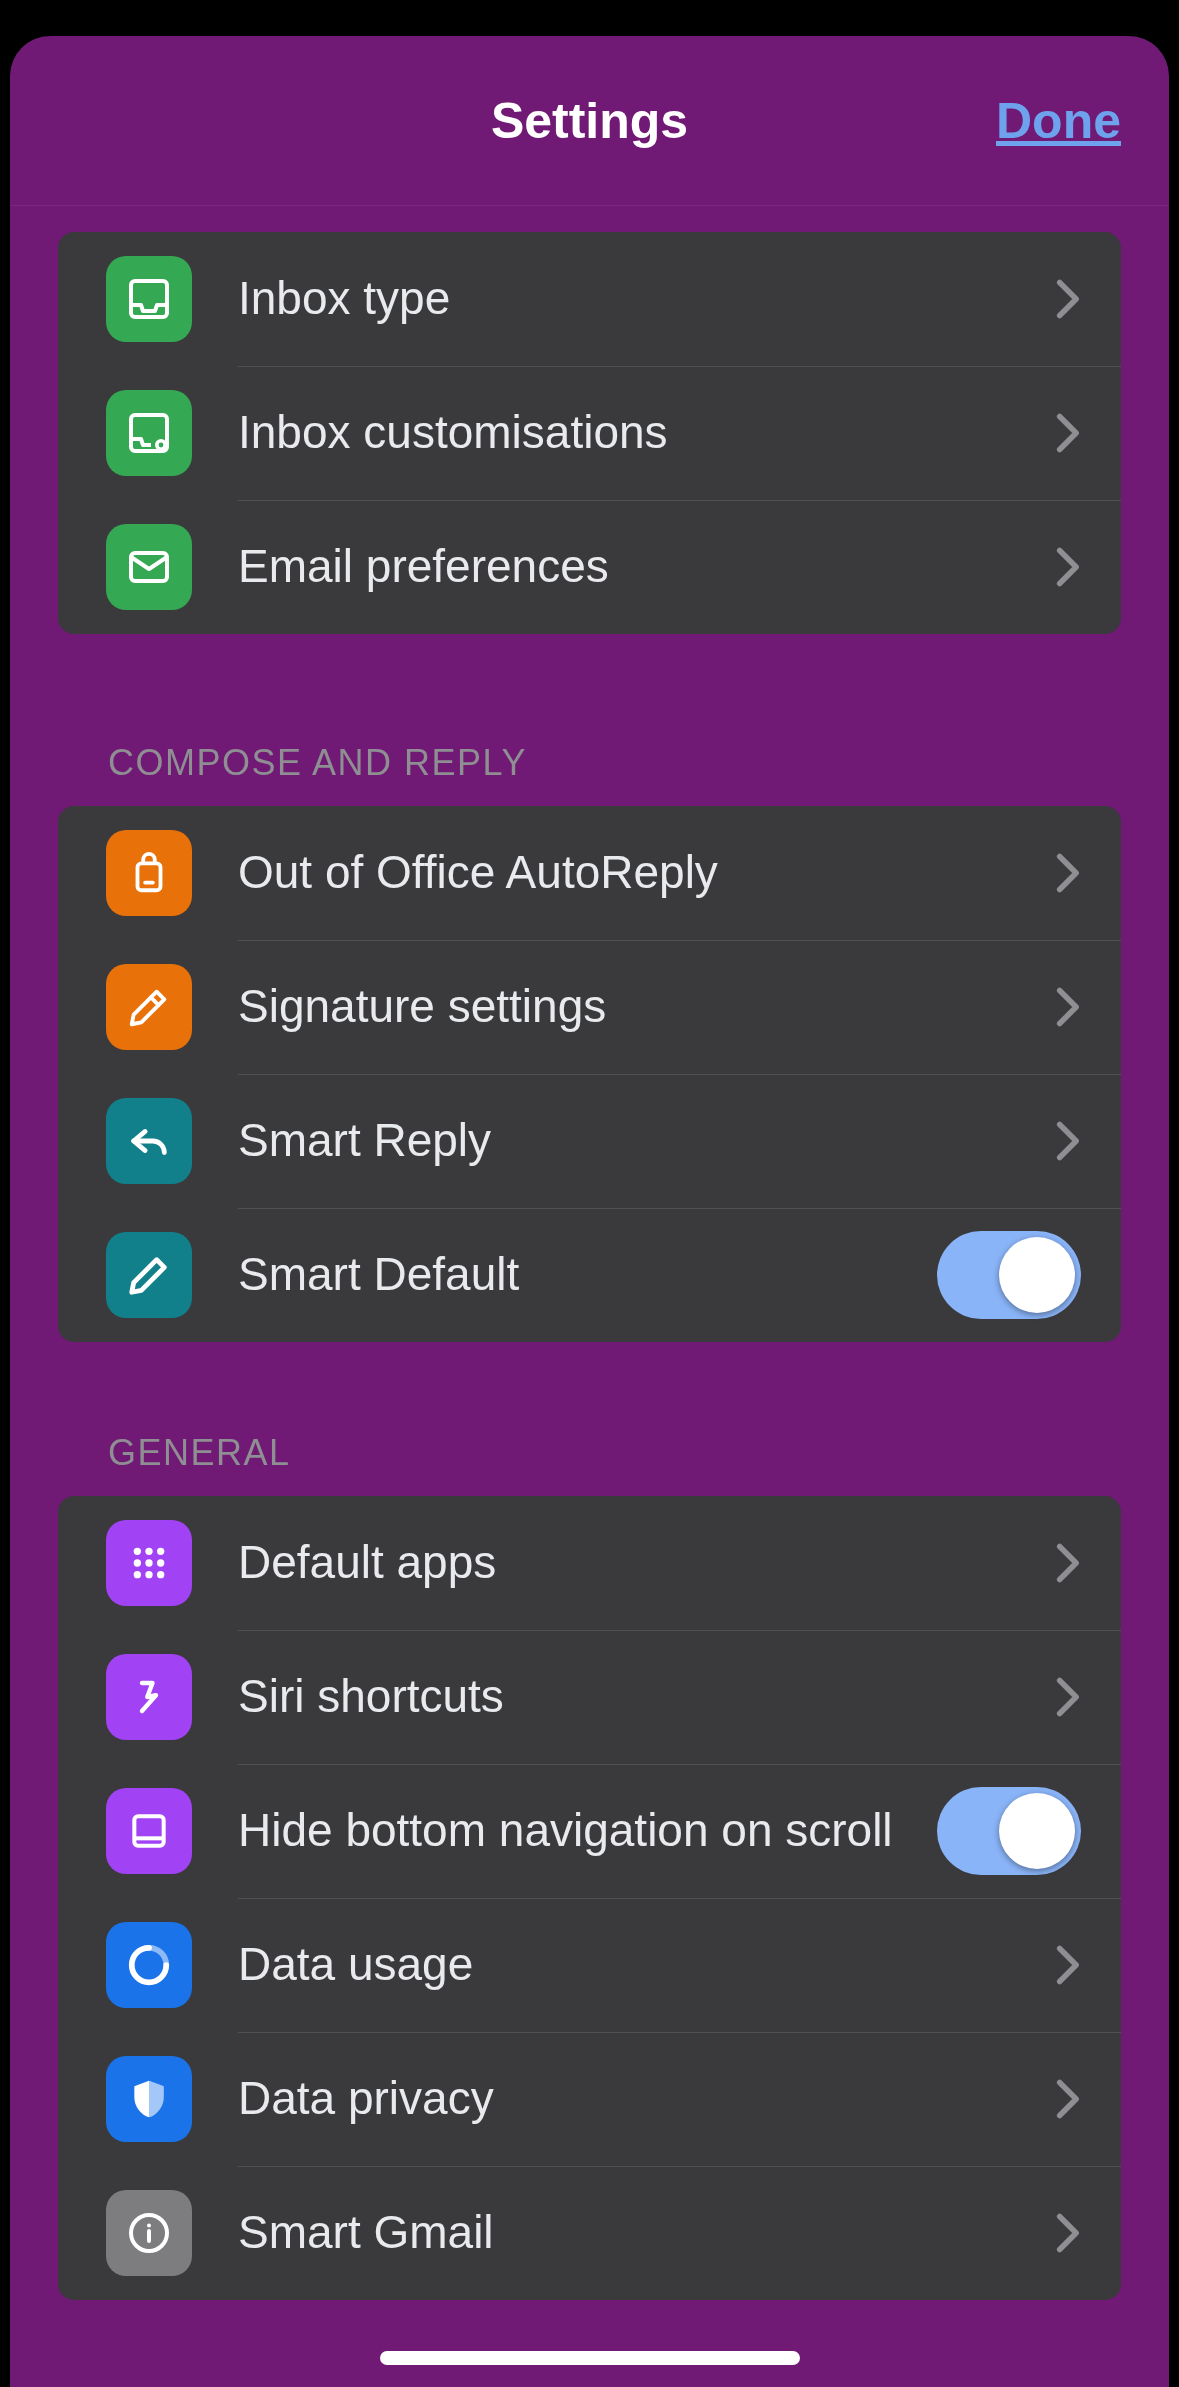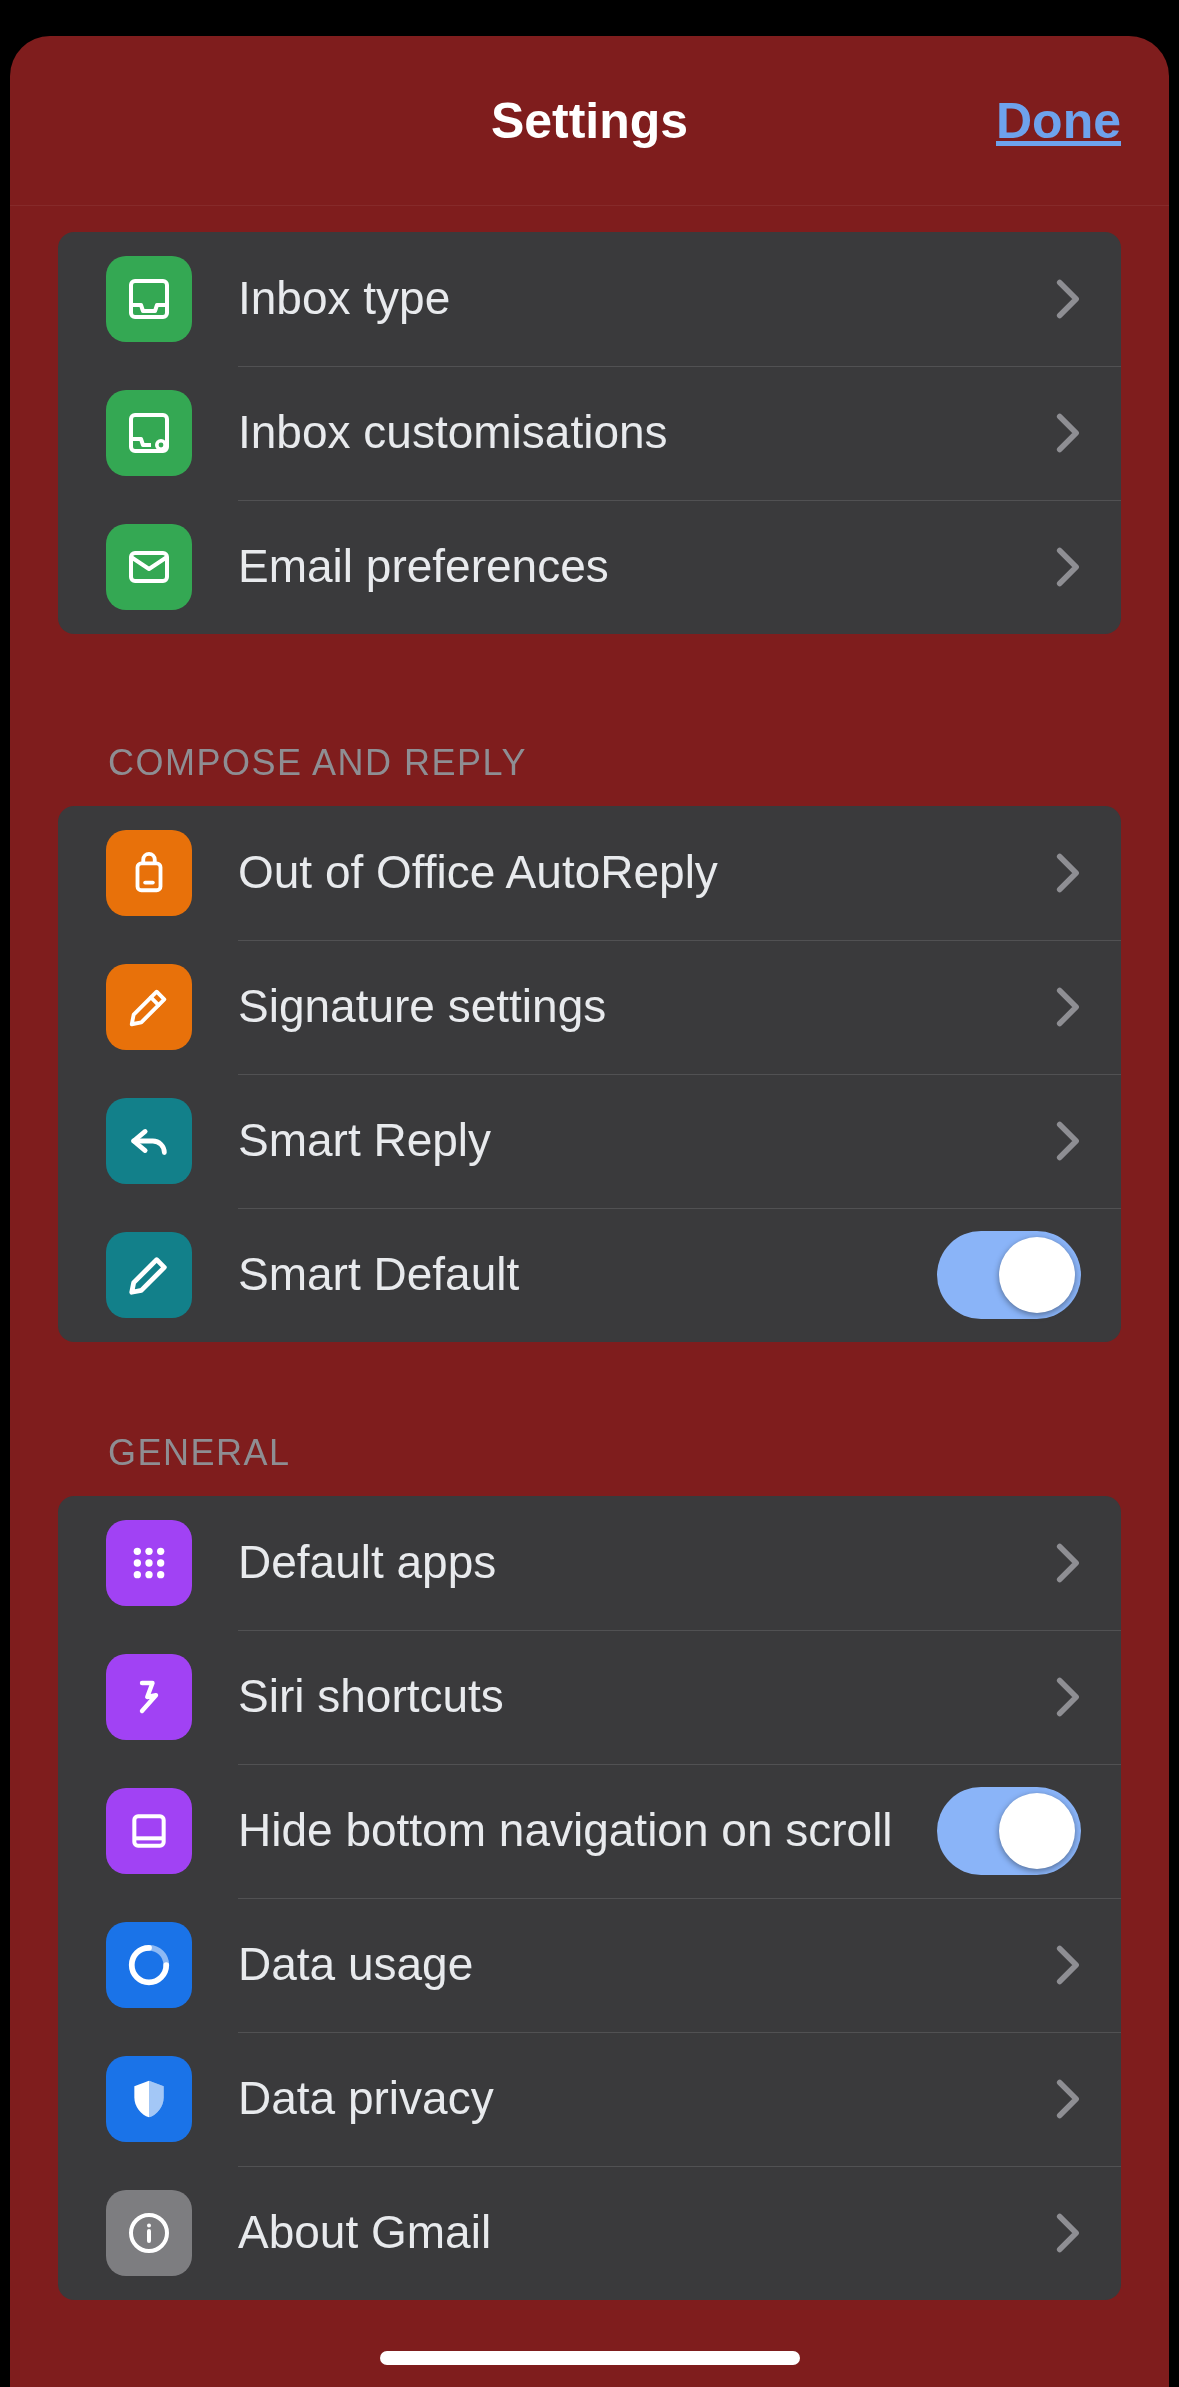--- a/index.html
+++ b/index.html
@@ -14,21 +14,21 @@
     background: #000;
     font-family: -apple-system, "SF Pro Text", "Helvetica Neue", Arial, sans-serif;
     overflow: hidden;
   }
   .sheet {
     position: absolute;
     top: 36px;
     left: 10px;
     right: 10px;
     bottom: 0;
-    background: #7f1d1d;
+    background: #701a75;
     border-radius: 40px 40px 0 0;
     overflow: hidden;
   }
   .nav {
     height: 170px;
     display: flex;
     align-items: center;
     justify-content: center;
     position: relative;
     border-bottom: 1px solid rgba(255,255,255,0.06);
@@ -334,21 +334,21 @@
           </svg>
       </div>
 
       <div class="row">
         <div class="icon-box bg-gray">
           <svg width="48" height="48" viewBox="0 0 24 24" fill="none" stroke="#fff" stroke-width="2" stroke-linecap="round">
             <circle cx="12" cy="12" r="9"></circle>
             <path d="M12 8.2v.01M12 11v5"></path>
           </svg>
         </div>
-        <div class="row-label">About Gmail</div>
+        <div class="row-label">Smart Gmail</div>
         <svg class="chevron" width="28" height="44" viewBox="0 0 14 24" fill="none" stroke="#8e8e93" stroke-width="3" stroke-linecap="round" stroke-linejoin="round">
             <path d="M3 3l9 9-9 9"></path>
           </svg>
       </div>
 
     </div>
 
   </div>
 
   <div class="home-indicator"></div>

